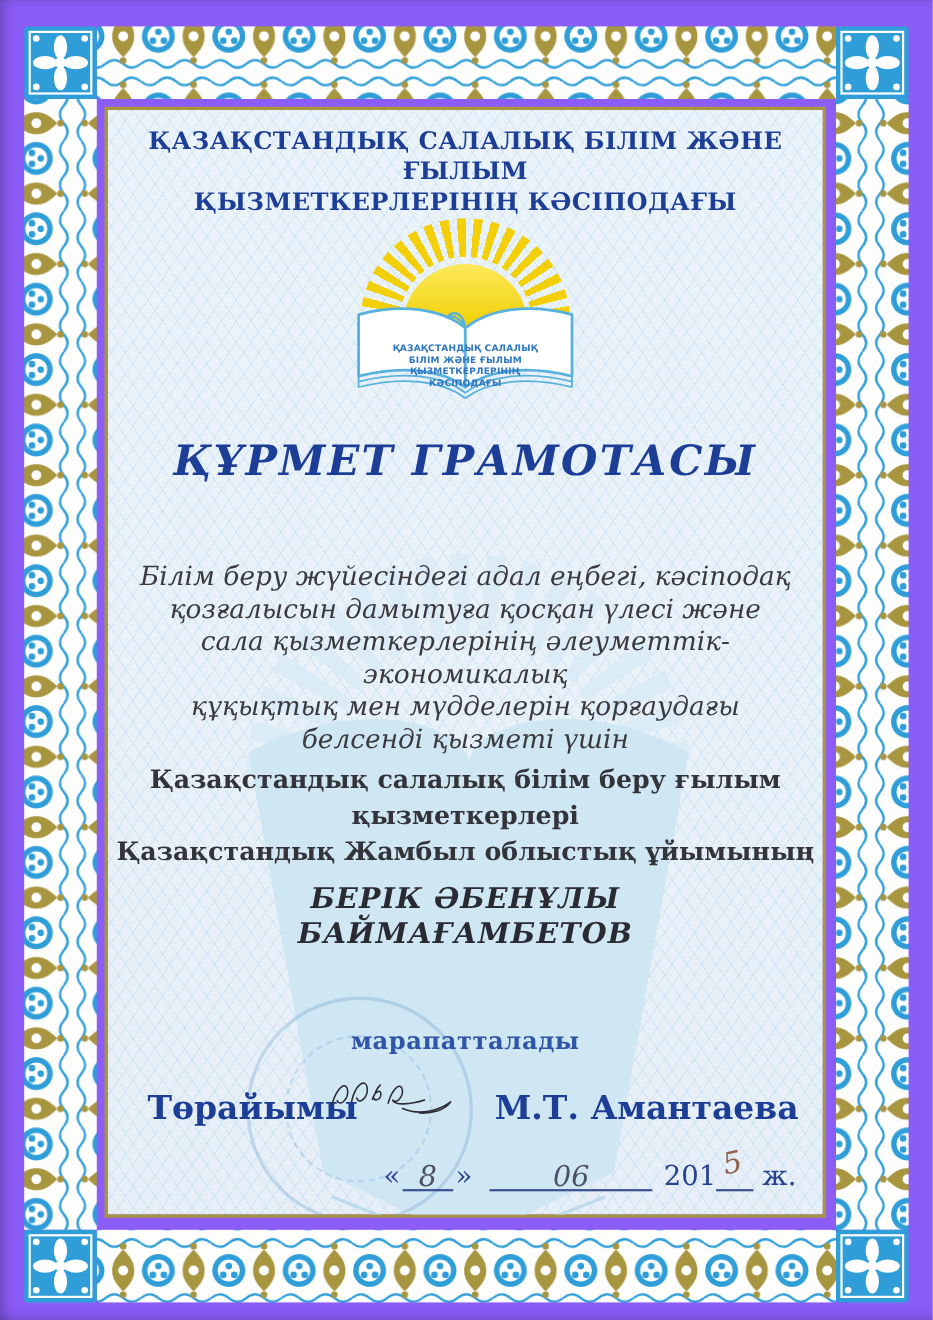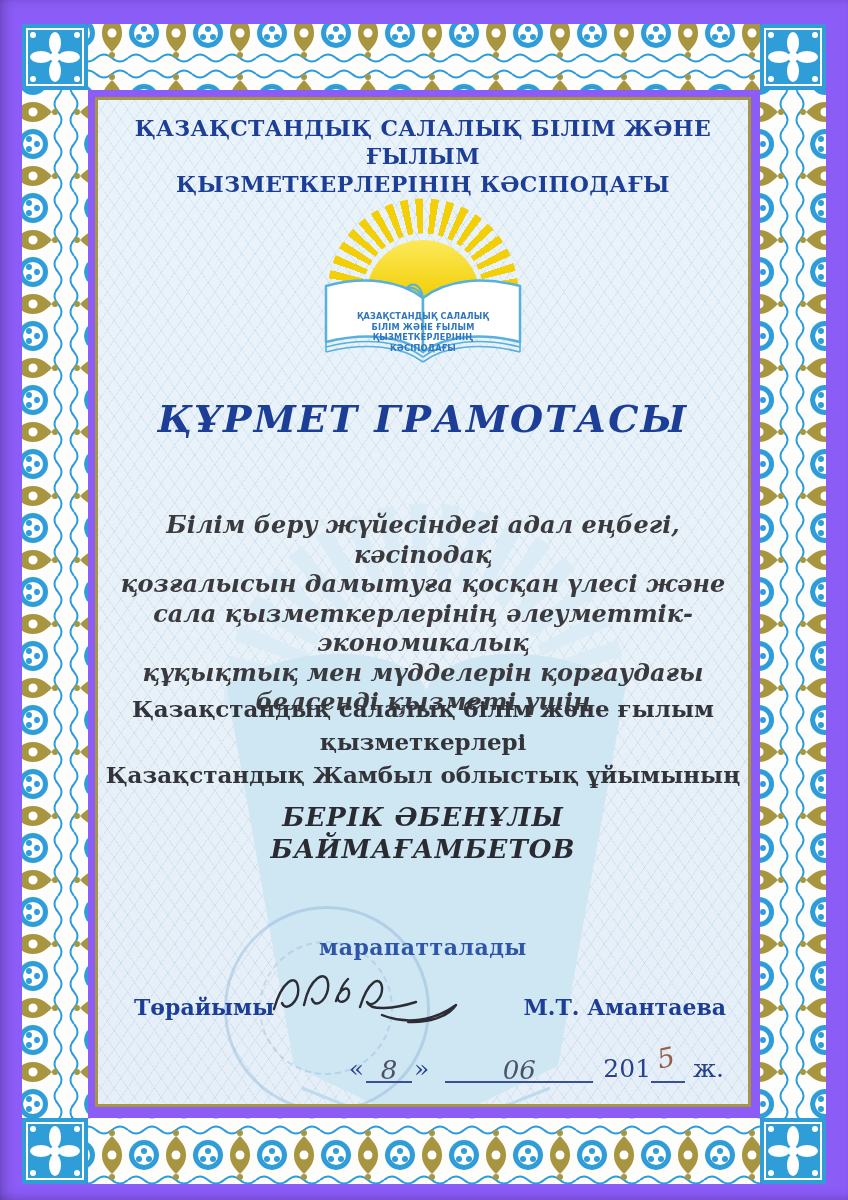--- a/index.html
+++ b/index.html
@@ -35,31 +35,31 @@
   .sun{position:absolute; left:50%; top:46px; transform:translateX(-50%);
     width:114px; height:57px; border-radius:114px 114px 0 0;
     background:linear-gradient(180deg,#fce95a,#f2cf06);}
   .book-svg{position:absolute; left:0; top:84px;}
   .logo-text{position:absolute; left:0; top:104px; width:100%; text-align:center;
     font-family:"DejaVu Sans","Liberation Sans",sans-serif;
     font-size:8.2px; font-weight:bold; color:#2f77c0; line-height:1.3; letter-spacing:.2px;margin-top:13px;}
 
   .title{top:296px; color:#1d3e96; font-weight:bold; font-style:italic; font-size:38px; letter-spacing:2px;}
 
-  .citation{top:410px; color:#3a3a3e; font-weight:bold; font-style:italic; font-size:24px; line-height:1.23;}
+  .citation{top:410px; color:#3a3a3e; font-weight:normal; font-style:italic; font-size:24px; line-height:1.23;}
 
   .org-text{top:592px; color:#33333a; font-weight:bold; font-size:23px; line-height:1.44;}
 
   .name{top:702px; color:#2a2a32; font-weight:bold; font-style:italic; font-size:26px; line-height:1.22; letter-spacing:1px;}
 
   .award{top:792px; color:#2f55a8; font-weight:bold; font-size:22px; letter-spacing:.5px;margin-top:42px;}
 
   .sig-row{top:872px; height:70px; display:flex; align-items:center; justify-content:space-between;
     padding:0 22px 0 36px; box-sizing:border-box;}
-  .sig-role,.sig-name{color:#1d3e96; font-weight:bold; font-size:22px; white-space:nowrap;}
+  .sig-role,.sig-name{color:#1d3e96; font-weight:bold; font-size:30px; white-space:nowrap;}
   .autograph{transform:translate(-28px,-10px);}
 
   .date-row{top:950px; left:auto; right:24px; width:auto; display:flex; align-items:flex-end;
     color:#27418f; font-size:25px; z-index:2;}
   .u{display:inline-block; border-bottom:2px solid #3b4f95; text-align:center;}
   .u.day{width:46px; margin:0 2px;}
   .u.month{width:148px; margin:0 10px 0 16px;}
   .u.yr{width:34px;}
   .hand{font-style:italic; color:#4c5168; font-size:26px; position:relative; top:4px;}
   .hand-five{color:#94604a; display:inline-block; transform:rotate(-12deg) translateY(-8px); font-size:27px; top:0;}
@@ -176,21 +176,21 @@
 
     <div class="block citation">
       <div>Білім беру жүйесіндегі адал еңбегі, кәсіподақ</div>
       <div>қозғалысын дамытуға қосқан үлесі және</div>
       <div>сала қызметкерлерінің әлеуметтік-экономикалық</div>
       <div>құқықтық мен мүдделерін қорғаудағы</div>
       <div>белсенді қызметі үшін</div>
     </div>
 
     <div class="block org-text">
-      <div>Қазақстандық салалық білім және ғылым қызметкерлері</div>
+      <div>Қазақстандық салалық білім беру ғылым қызметкерлері</div>
       <div>Қазақстандық Жамбыл облыстық ұйымының</div>
     </div>
 
     <div class="block name">
       <div>БЕРІК ӘБЕНҰЛЫ</div>
       <div>БАЙМАҒАМБЕТОВ</div>
     </div>
 
     <div class="block award">марапатталады</div>
 

